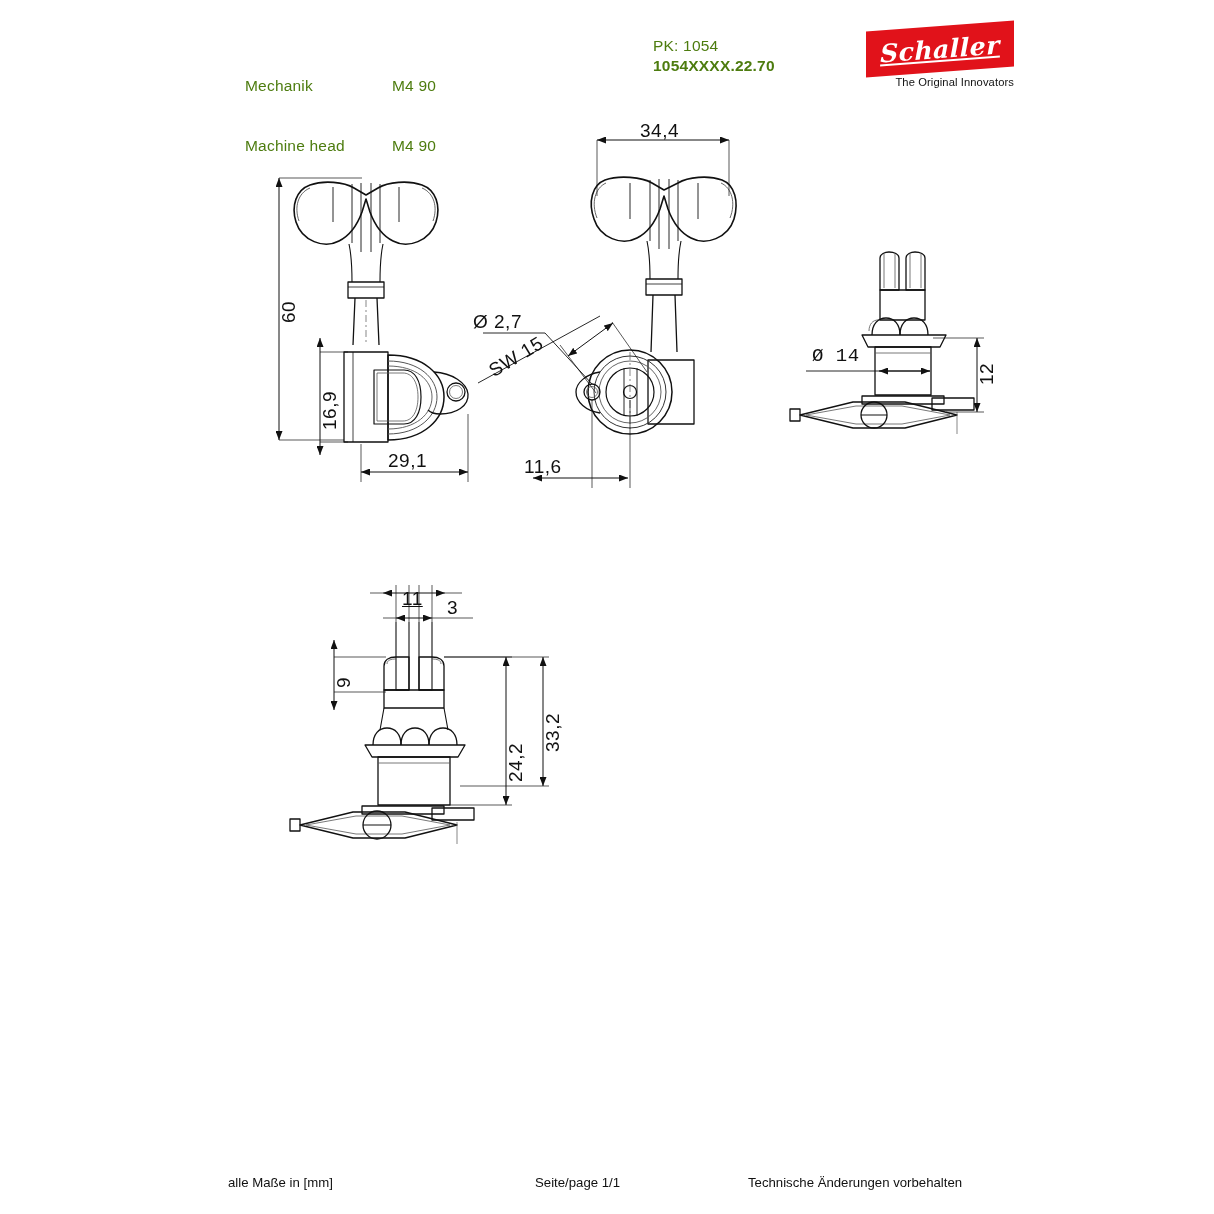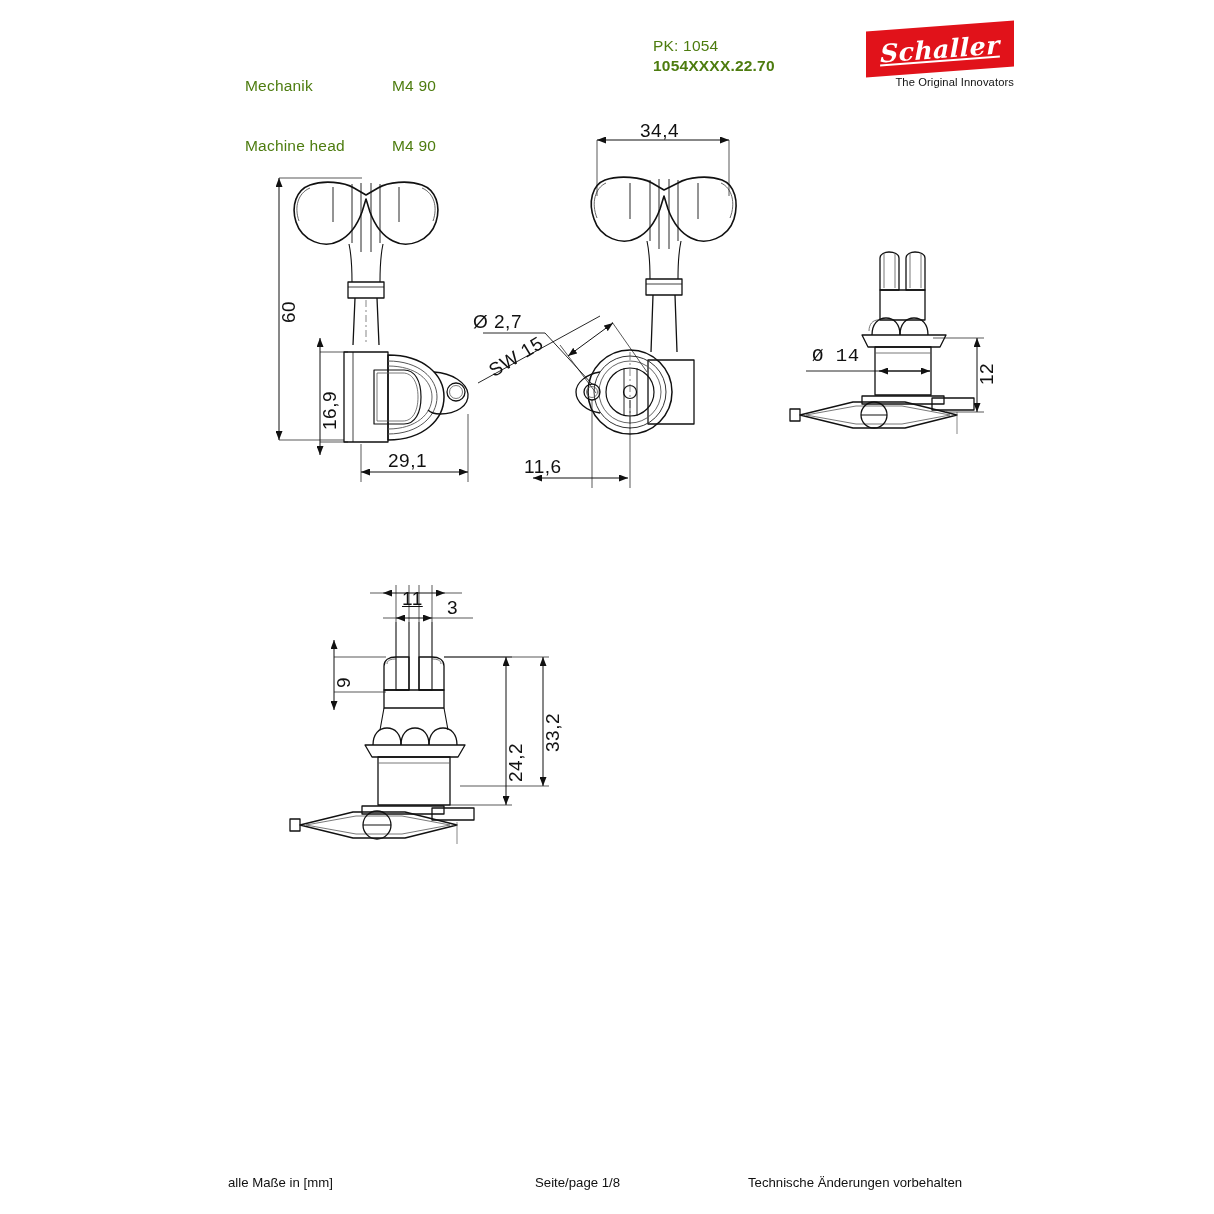--- a/index.html
+++ b/index.html
@@ -379,21 +379,21 @@
   <div class="dim" style="left:447px; top:597px;">3</div>
   <div class="dim rot90" style="left:333px; top:688px;">9</div>
   <div class="dim rot90" style="left:505px; top:782px;">24,2</div>
   <div class="dim rot90" style="left:542px; top:752px;">33,2</div>
 
   <div class="ftr" id="ftr-left">
     <div>alle Maße in [mm]</div>
     
   </div>
   <div class="ftr" id="ftr-center">
-    <div>Seite/page 1/8</div>
+    <div>Seite/page 1/1</div>
     
   </div>
   <div class="ftr" id="ftr-right">
     <div>Technische Änderungen vorbehalten</div>
     
   </div>
 
 </div>
 
 </body></html>

